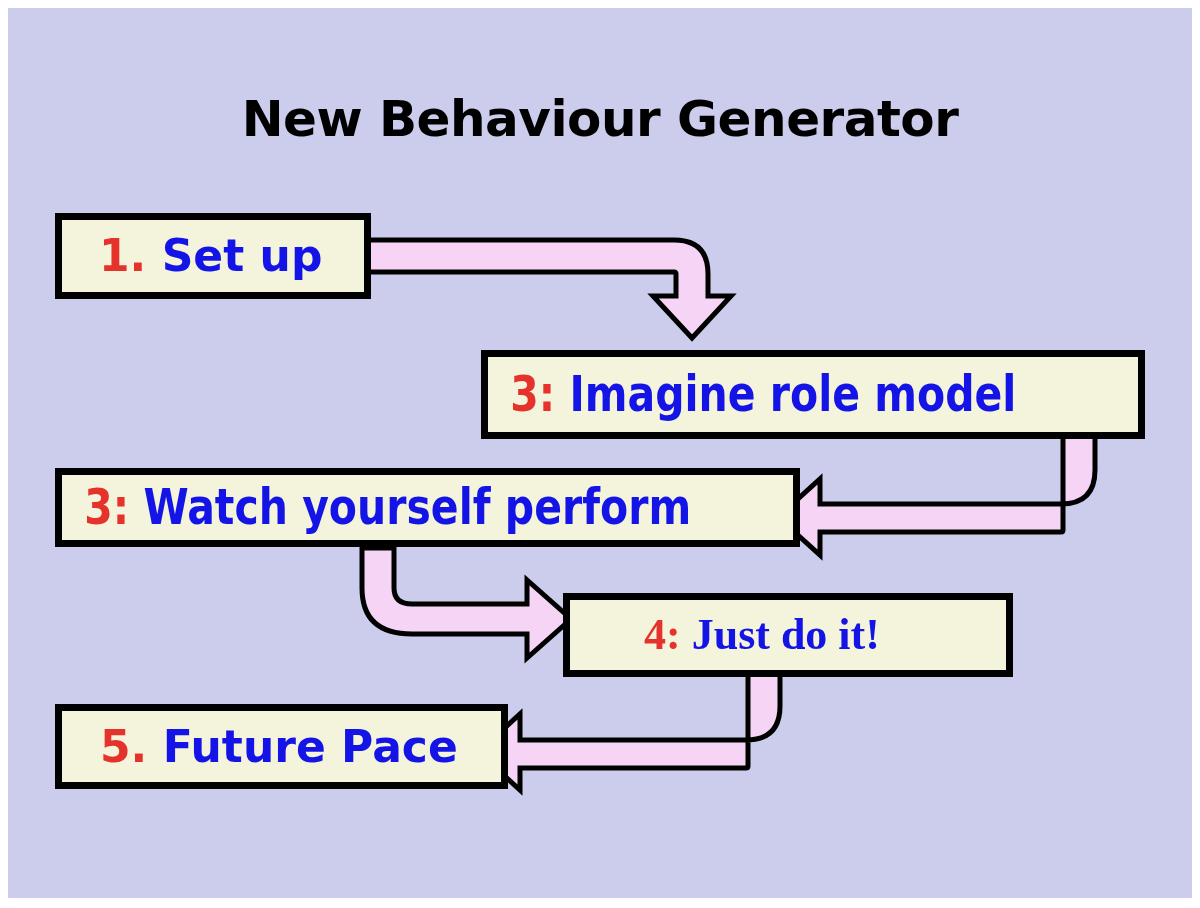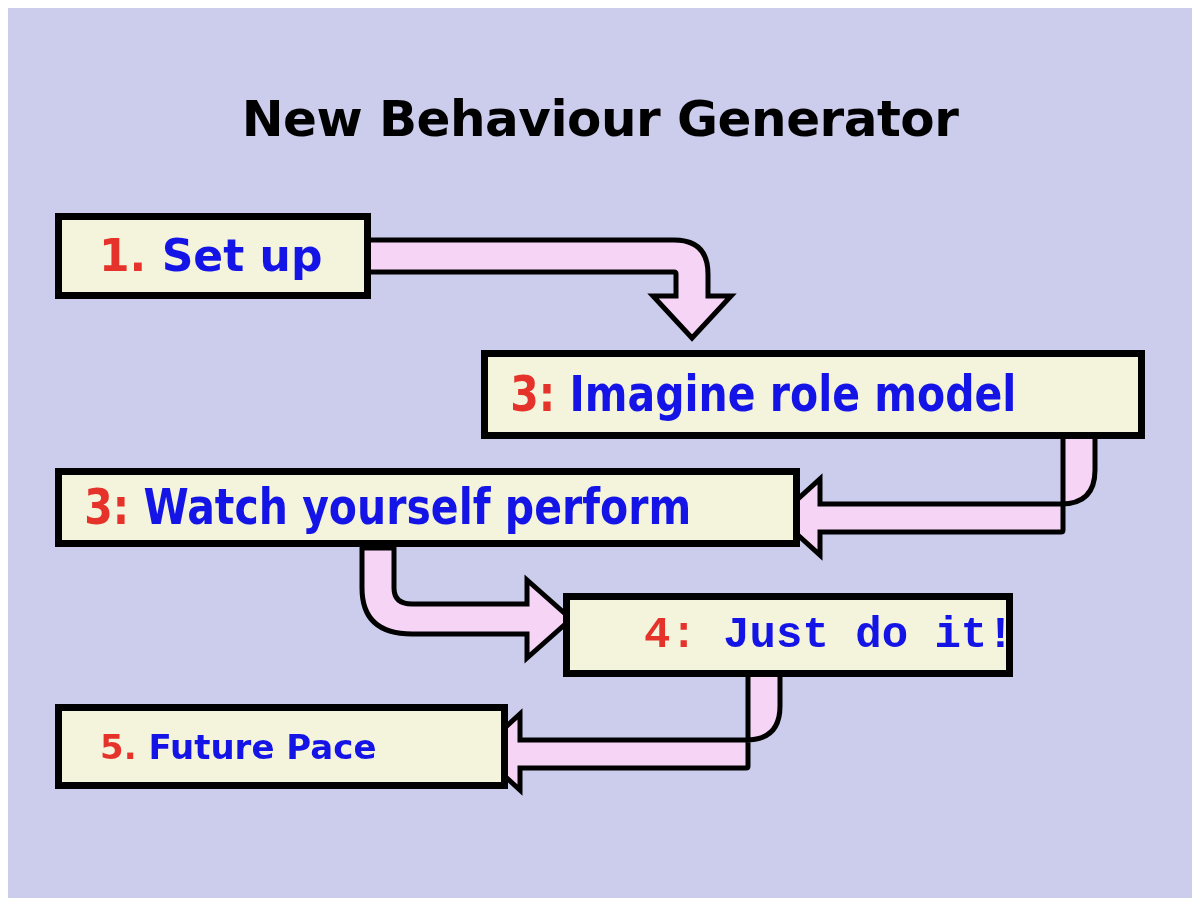--- a/index.html
+++ b/index.html
@@ -59,24 +59,24 @@
   #node-1 { left: 47px;  top: 205px; width: 316px; height: 86px; }
   #node-1 .txt { font-family: "DejaVu Sans", sans-serif; font-size: 44px; padding-left: 37px; }
 
   #node-2 { left: 473px; top: 342px; width: 664px; height: 89px; }
   #node-2 .txt { font-family: "DejaVu Sans Condensed", "DejaVu Sans", sans-serif; font-size: 49px; padding-left: 24px; transform: scaleX(0.93); transform-origin: left center; }
 
   #node-3 { left: 47px;  top: 460px; width: 745px; height: 79px; }
   #node-3 .txt { font-family: "DejaVu Sans Condensed", "DejaVu Sans", sans-serif; font-size: 49px; padding-left: 24px; transform: scaleX(0.93); transform-origin: left center; }
 
   #node-4 { left: 555px; top: 585px; width: 450px; height: 84px; }
-  #node-4 .txt { font-family: Liberation Mono, monospace; font-size: 44px; padding-left: 74px; }
+  #node-4 .txt { font-family: Liberation Serif, serif; font-size: 44px; padding-left: 74px; }
 
   #node-5 { left: 47px;  top: 696px; width: 453px; height: 85px; }
-  #node-5 .txt { font-family: "DejaVu Sans", sans-serif; font-size: 34px; padding-left: 38px; }
+  #node-5 .txt { font-family: "DejaVu Sans", sans-serif; font-size: 44px; padding-left: 38px; }
 
   .arrow-layer {
     position: absolute;
     left: 0; top: 0;
     width: 1184px; height: 890px;
     z-index: 2;
     pointer-events: none;
   }
   .arrow-layer svg { display: block; overflow: visible; }
 </style>

